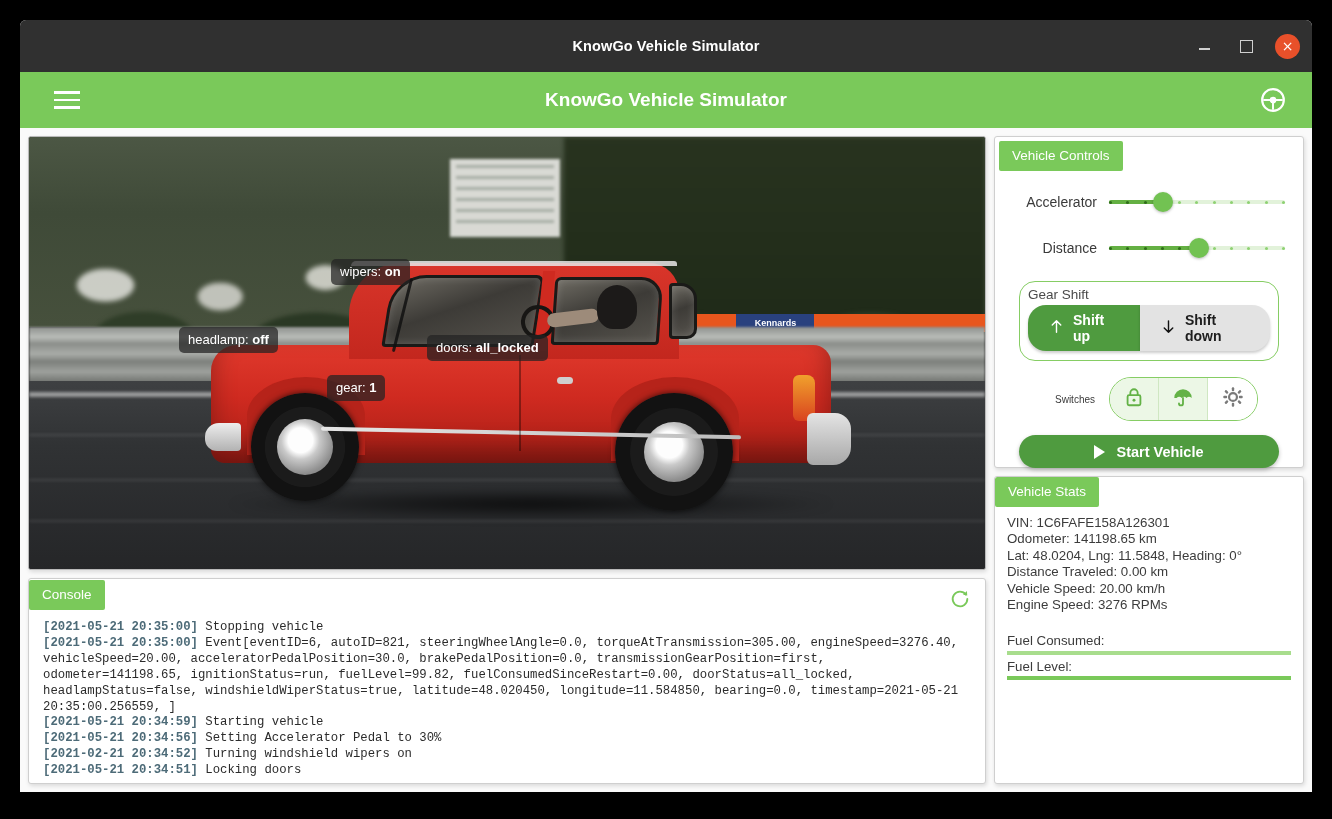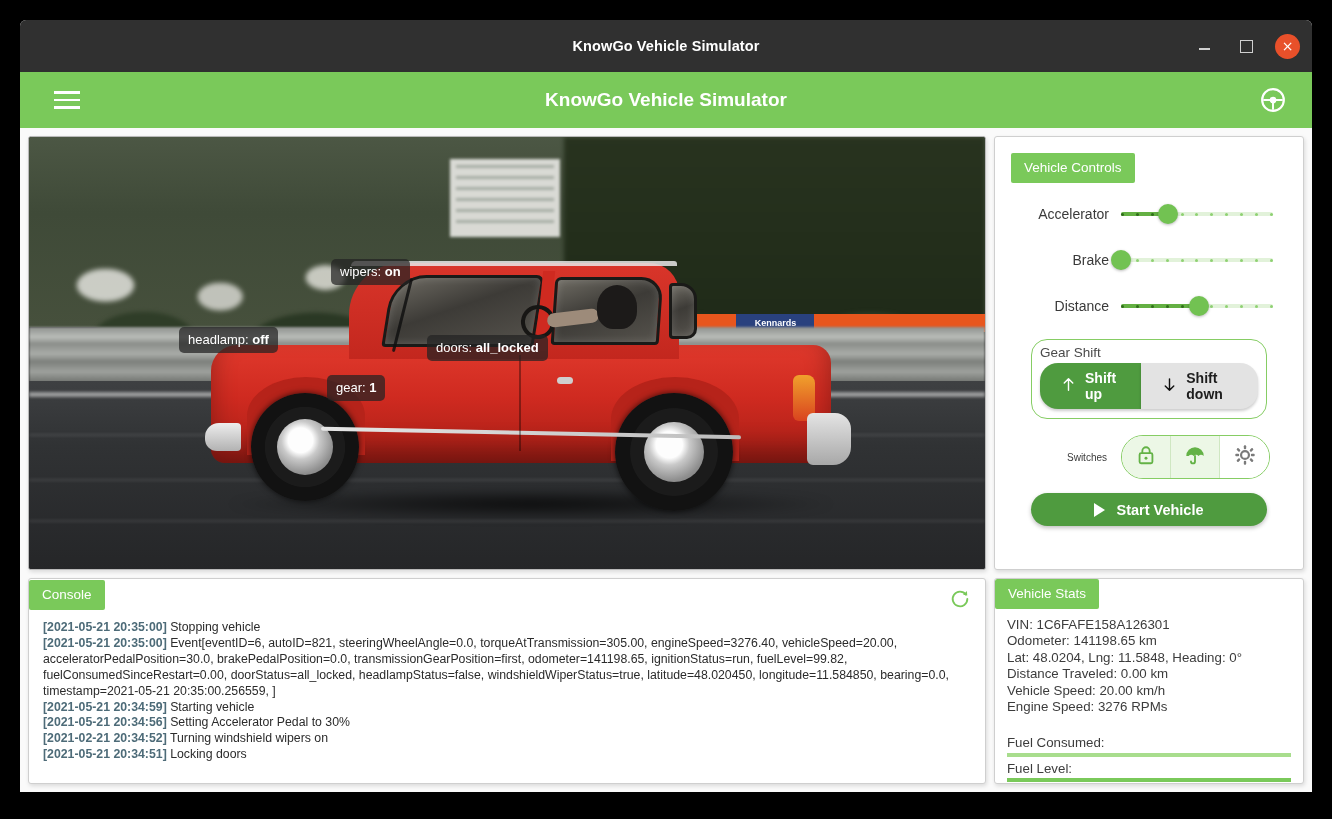--- a/index.html
+++ b/index.html
@@ -335,32 +335,32 @@
   #chip-gear     { left: 298px; top: 238px; }
 
   
   #console-card { flex: 1; padding: 0; overflow: hidden; display:flex; flex-direction:column;}
   #console-head { display:flex; align-items:center; justify-content:space-between;gap:21px; }
   #console-refresh {
     margin: 9px 14px 0 0; width: 22px; height: 22px; cursor: pointer;
   }
   #console-body {
     padding: 10px 14px 8px 14px;
-    font-family: Liberation Sans, sans-serif;
+    font-family: Liberation Mono, monospace;
     font-size: 12.3px;
     color: #2b2b2b;
     line-height: 15.9px;
     overflow: hidden;
     flex: 1;
   }
   .log-line { white-space: pre-wrap; word-break: break-word; }
   .log-ts { color: #4d6b78; font-weight: bold; }
 
   
-  #controls-card { height: 434px; padding: 16px; }
+  #controls-card { height: 332px; padding: 4px; }
   #controls-body { padding: 18px 10px 10px 10px; }
   .slider-row {
     display: flex; align-items: center; margin-bottom: 20px;
   }
   .slider-label {
     width: 100px; text-align: right; padding-right: 12px;
     font-size: 14px; color: #3a3a3a;
   }
   .slider-track-wrap {
     position: relative; flex: 1; height: 26px;
@@ -583,41 +583,20 @@
                   <i></i>
                   <i></i>
                   <i></i>
                   <i></i>
                   <i></i>
                 </div>
               <div class="slider-thumb" id="thumb-accelerator" style="left: 30%;"></div>
             </div>
           </div>
 
-          <div class="slider-row">
-            <div class="slider-label">Brake</div>
-            <div class="slider-track-wrap">
-              <div class="slider-base"></div>
-              <div class="slider-fill" id="fill-brake" style="width: 0%;"></div>
-              <div class="slider-ticks" id="ticks-brake">
-                  <i style="background: rgb(47, 109, 26);"></i>
-                  <i></i>
-                  <i></i>
-                  <i></i>
-                  <i></i>
-                  <i></i>
-                  <i></i>
-                  <i></i>
-                  <i></i>
-                  <i></i>
-                  <i></i>
-                </div>
-              <div class="slider-thumb" id="thumb-brake" style="left: 0%;"></div>
-            </div>
-          </div>
 
           <div class="slider-row">
             <div class="slider-label">Distance</div>
             <div class="slider-track-wrap">
               <div class="slider-base"></div>
               <div class="slider-fill" id="fill-steering" style="width: 50%;"></div>
               <div class="slider-ticks" id="ticks-steering">
                   <i style="background: rgb(47, 109, 26);"></i>
                   <i style="background: rgb(47, 109, 26);"></i>
                   <i style="background: rgb(47, 109, 26);"></i>

